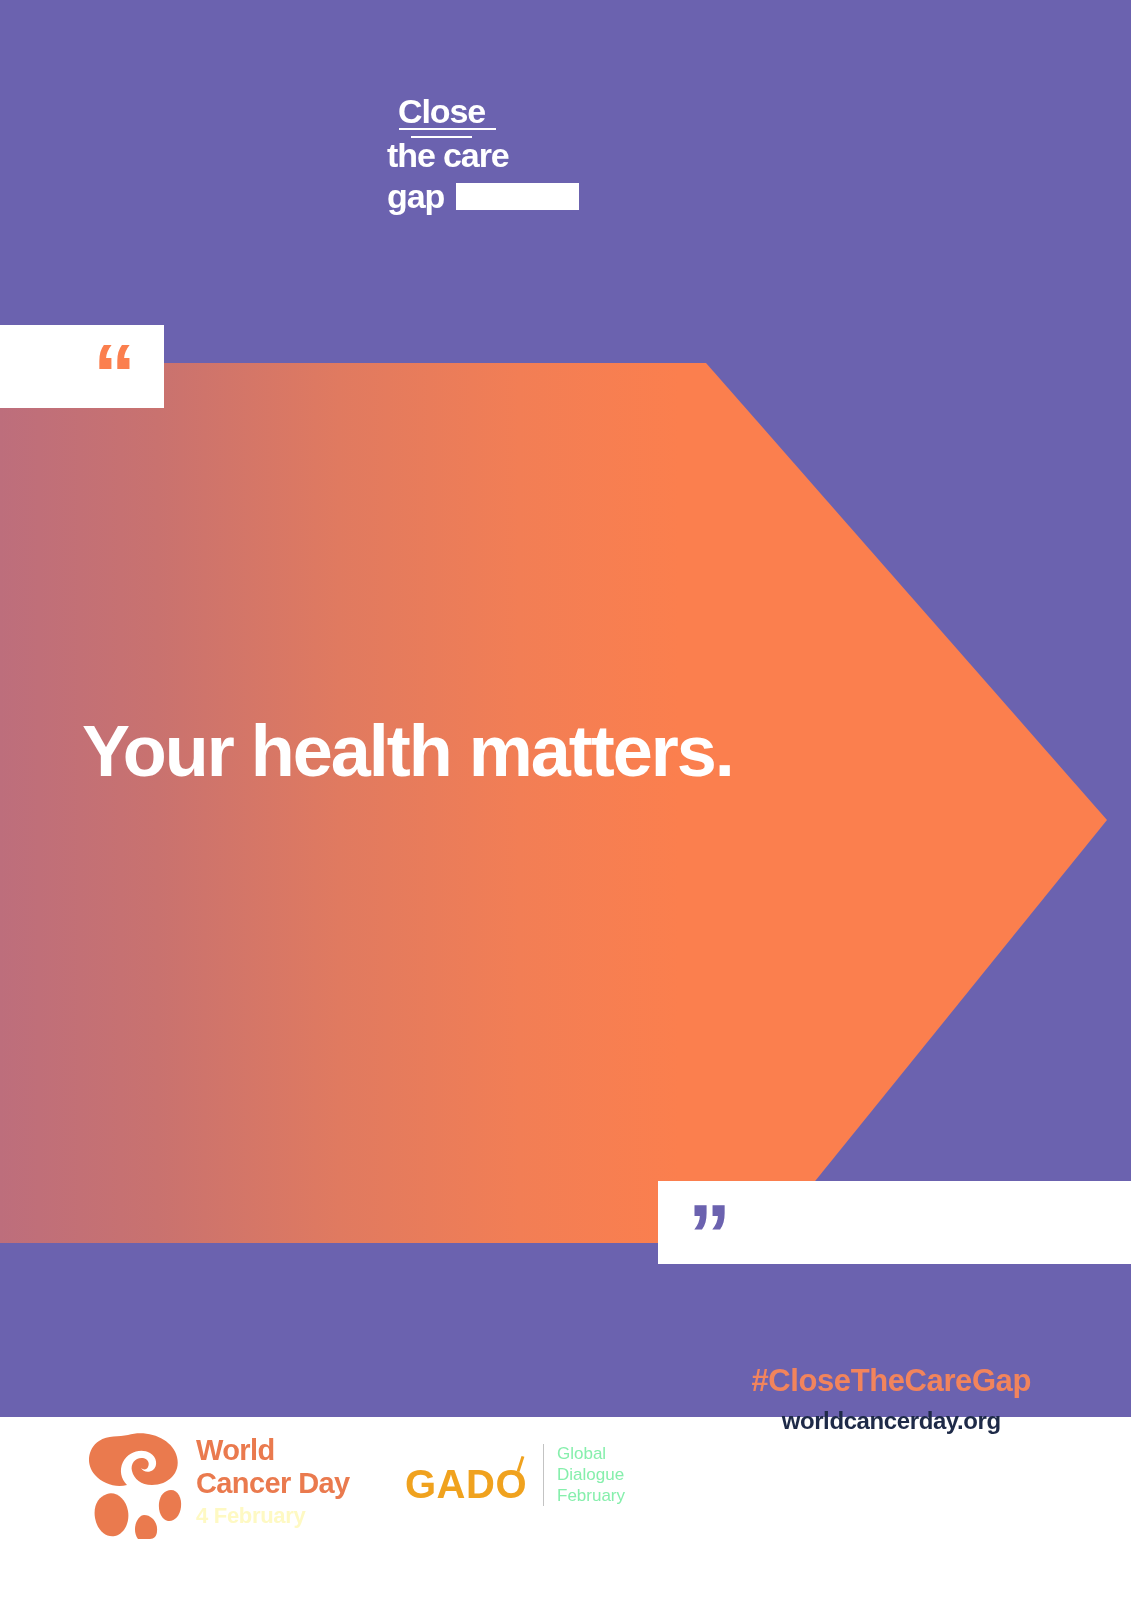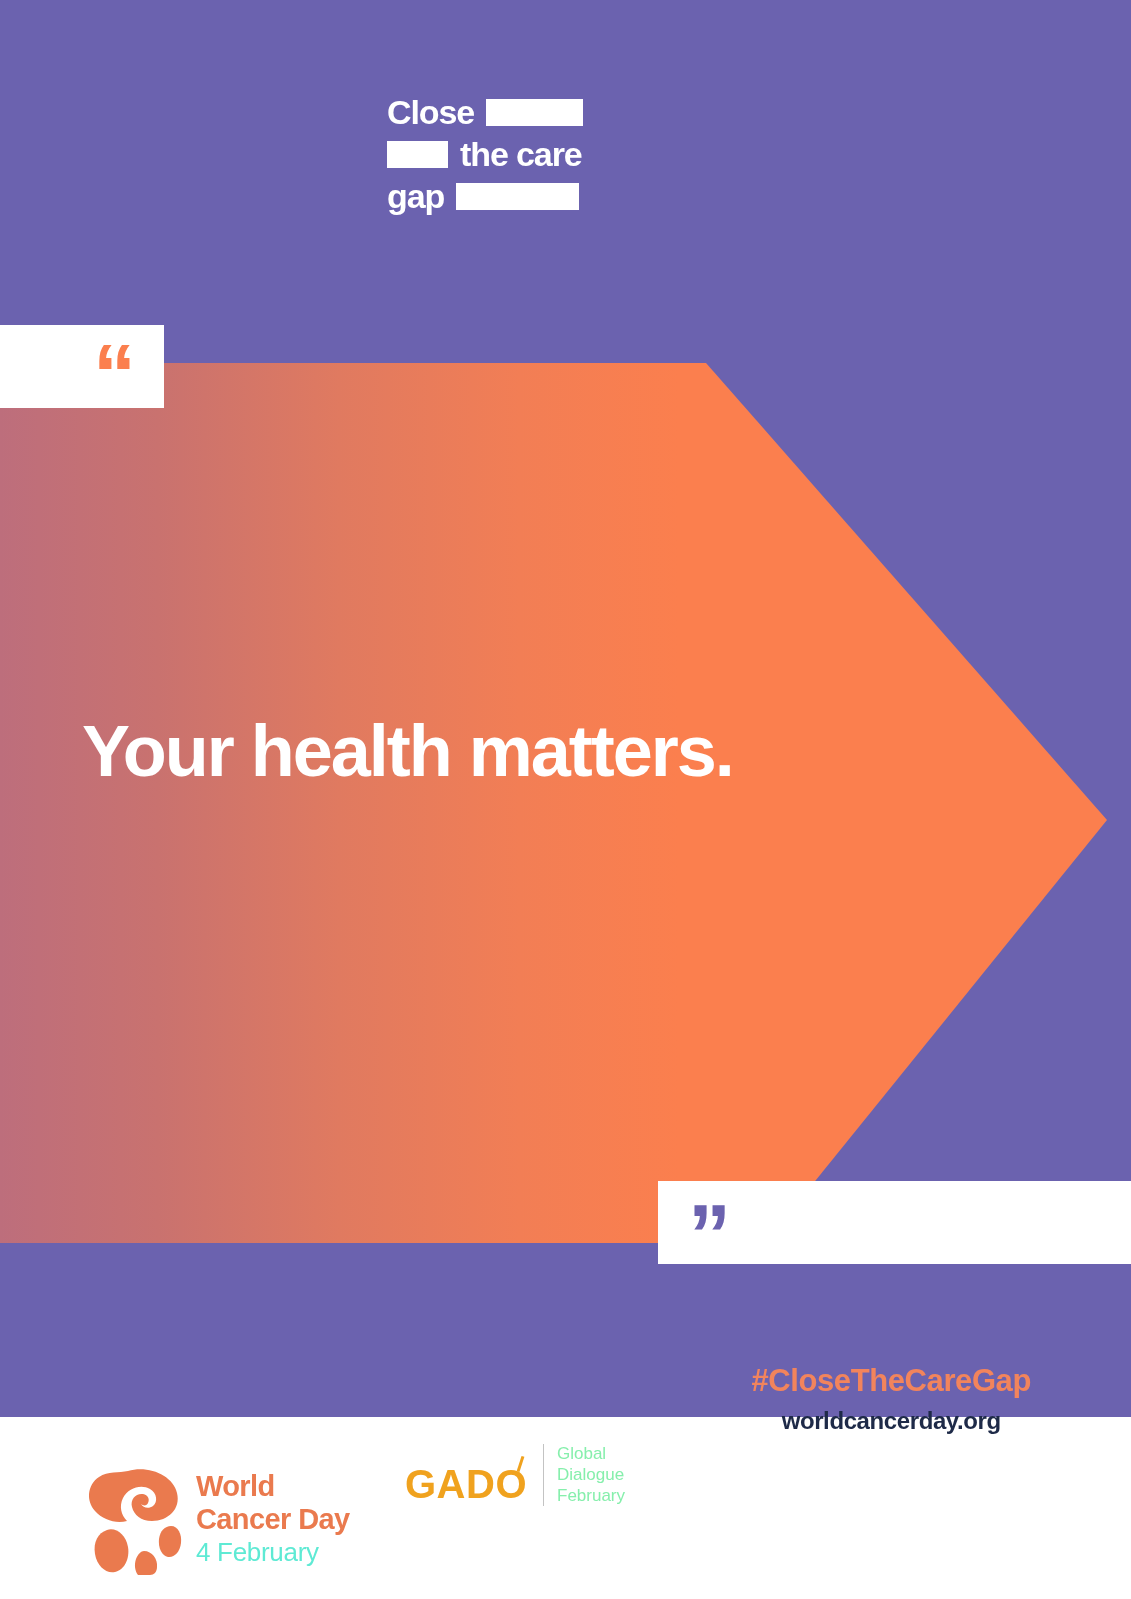--- a/index.html
+++ b/index.html
@@ -27,22 +27,22 @@
     width: 210px;
     height: 130px;
   }
   .logo-row {
     position: absolute;
     left: 0;
     display: flex;
     align-items: center;
     height: 36px;
   }
-  .logo-row-1 { top: 2px; }
-  .logo-row-2 { top: 44px; }
+  .logo-row-1 { top: 2px; flex-direction: column; }
+  .logo-row-2 { top: 44px; flex-direction: column; }
   .logo-row-3 { top: 86px; }
 
   .logo-word {
     color: #ffffff;
     font-family: "Liberation Sans", sans-serif;
     font-weight: bold;
     font-size: 34px;
     letter-spacing: -1.1px;
     line-height: 34px;
     white-space: nowrap;
@@ -138,21 +138,21 @@
     height: 182px;
     background: #ffffff;
     display: flex;
     align-items: center;
   }
 
   
   .wcd-logo {
     position: absolute;
     left: 78px;
-    top: 1463px;
+    top: 1427px;
     display: flex;
     align-items: center;
   }
   .wcd-mark {
     width: 104px;
     height: 112px;
     flex: 0 0 104px;
   }
   .wcd-text {
     margin-left: 14px;
@@ -160,24 +160,24 @@
   .wcd-title {
     color: #ea7a4e;
     font-family: "Liberation Sans", sans-serif;
     font-weight: bold;
     font-size: 29px;
     line-height: 33px;
     letter-spacing: -0.6px;
     white-space: nowrap;
   }
   .wcd-date {
-    color: #5eead4;
-    font-family: "Liberation Sans", sans-serif;
-    font-weight: normal;
-    font-size: 26px;
+    color: #fef9c3;
+    font-family: "Liberation Sans", sans-serif;
+    font-weight: bold;
+    font-size: 22px;
     line-height: 32px;
     letter-spacing: -0.3px;
     white-space: nowrap;
   }
 
   
   .gado-logo {
     position: absolute;
     left: 405px;
     top: 1443px;

